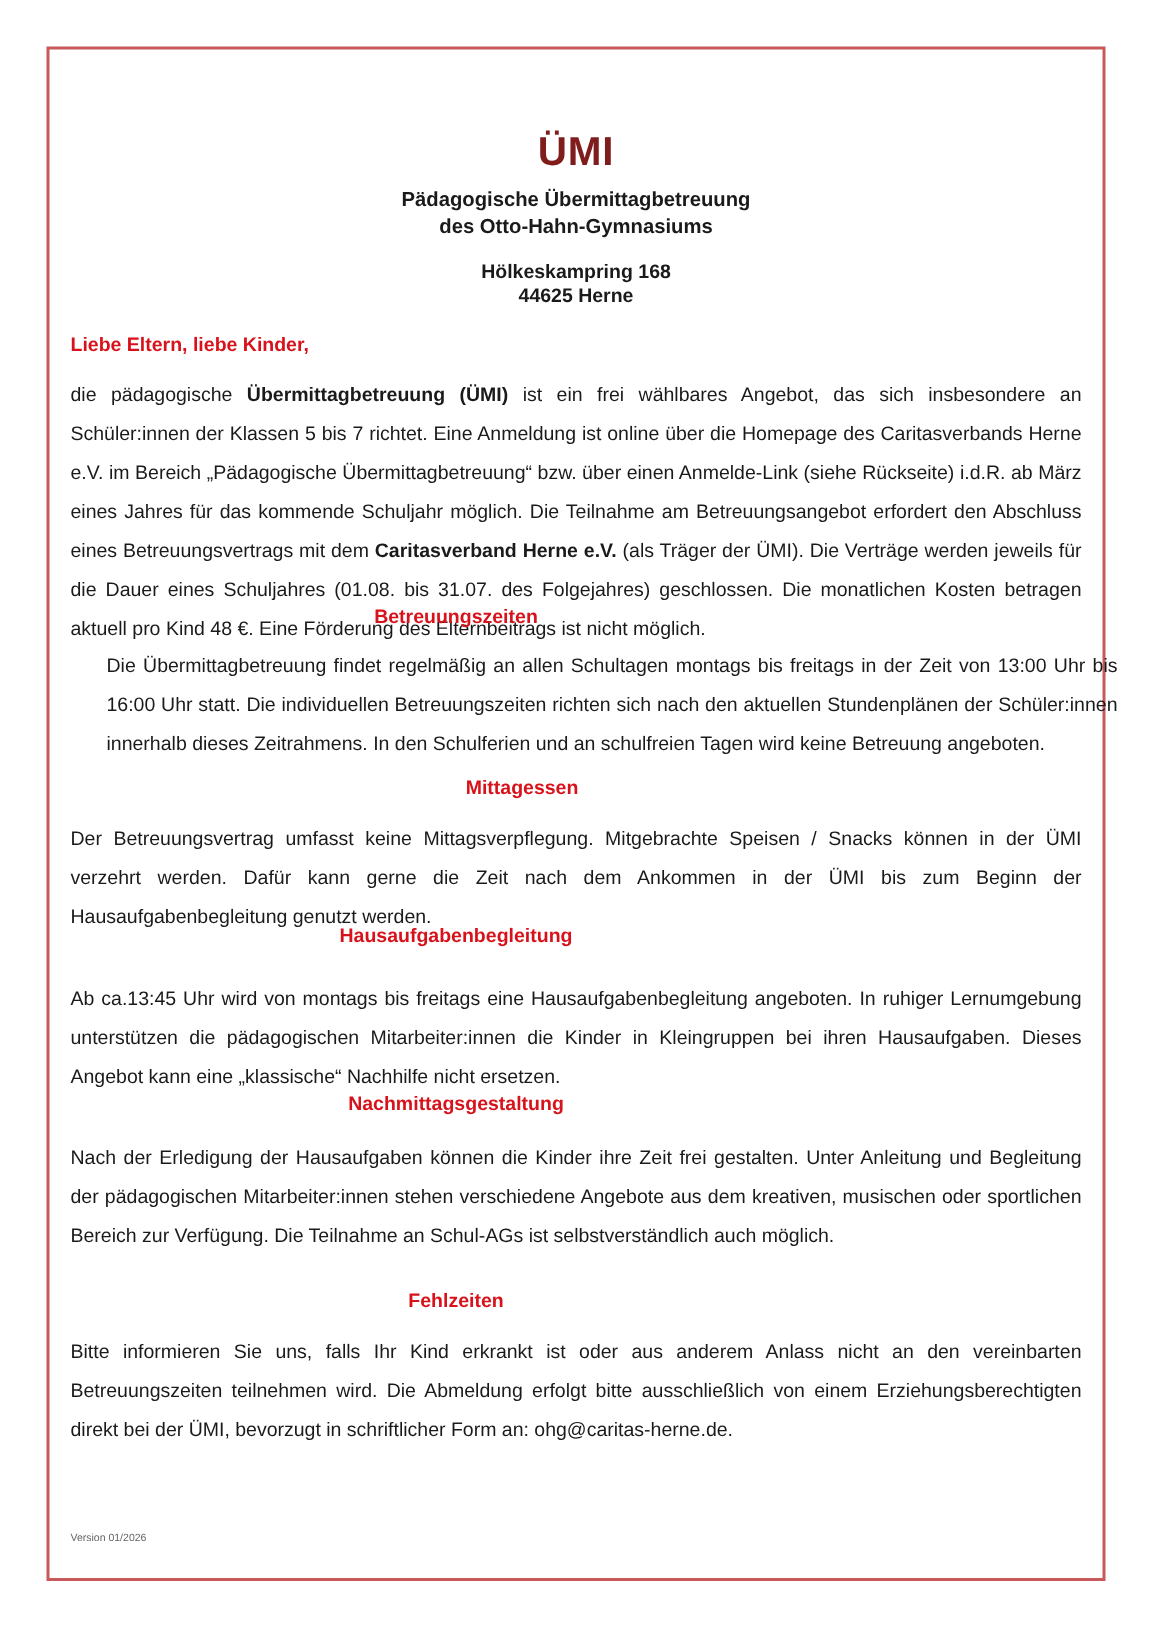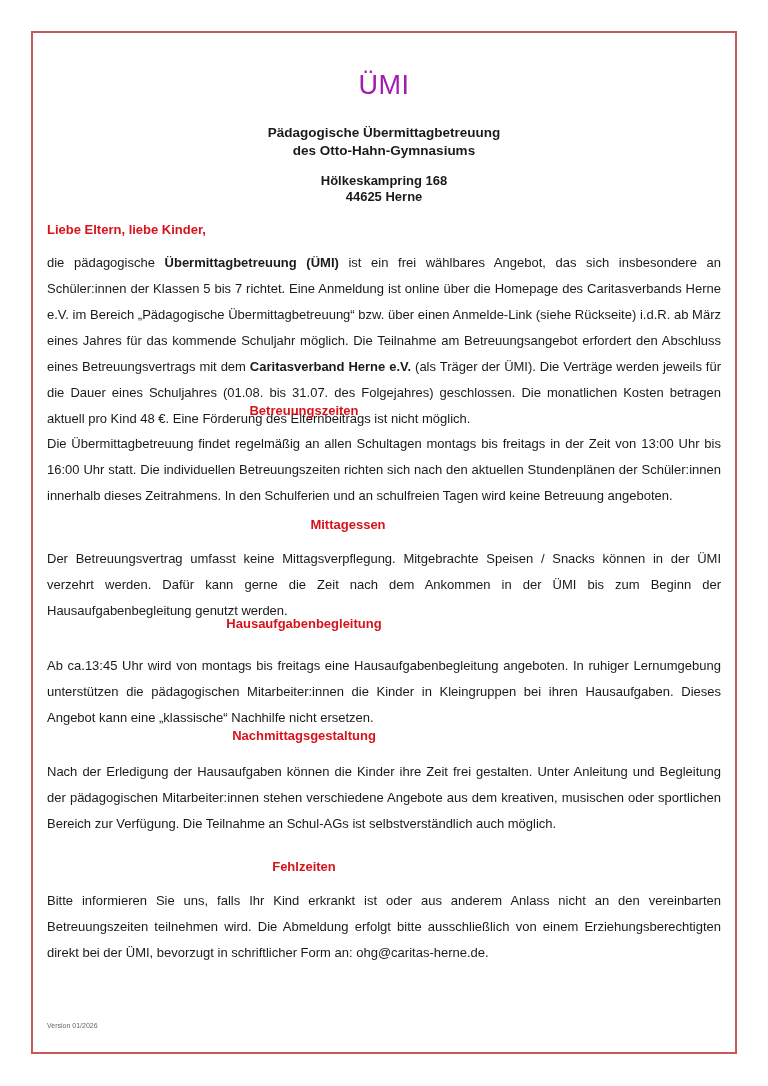--- a/index.html
+++ b/index.html
@@ -21,24 +21,24 @@
     top: 31px;
     width: 702px;
     height: 1019px;
     border: 2px solid #c9585a;
     box-sizing: content-box;
   }
   .title {
     position: absolute;
     left: 0;
     width: 768px;
-    top: 70px;
+    top: 86px;
     text-align: center;
-    color: #a21caf;
-    font-weight: normal;
+    color: #7f1d1d;
+    font-weight: bold;
     font-size: 27px;
     letter-spacing: 0.5px;
   }
   .subtitle {
     position: absolute;
     left: 0;
     width: 768px;
     top: 124px;
     text-align: center;
     font-weight: bold;
@@ -105,21 +105,21 @@
 <div class="address">
   <div>Hölkeskampring 168</div>
   <div>44625 Herne</div>
 </div>
 
 <div class="greeting">Liebe Eltern, liebe Kinder,</div>
 
 <div class="para" style="top:250px;"><span>die pädagogische </span><b>Übermittagbetreuung (ÜMI)</b><span> ist ein frei wählbares Angebot, das sich insbesondere an Schüler:innen der Klassen 5 bis 7 richtet. Eine Anmeldung ist online über die Homepage des Caritasverbands Herne e.V. im Bereich „Pädagogische Übermittagbetreuung“ bzw. über einen Anmelde-Link (siehe Rückseite) i.d.R. ab März eines Jahres für das kommende Schuljahr möglich. Die Teilnahme am Betreuungsangebot erfordert den Abschluss eines Betreuungsvertrags mit dem </span><b>Caritasverband Herne e.V.</b><span> (als Träger der ÜMI). Die Verträge werden jeweils für die Dauer eines Schuljahres (01.08. bis 31.07. des Folgejahres) geschlossen. Die monatlichen Kosten betragen aktuell pro Kind 48 €. Eine Förderung des Elternbeitrags ist nicht möglich.</span></div>
 
 <div class="heading" style="top:403px;">Betreuungszeiten</div>
-<div class="para" style="top:431px;">Die Übermittagbetreuung findet regelmäßig an allen Schultagen montags bis freitags in der Zeit von 13:00 Uhr bis 16:00 Uhr statt. Die individuellen Betreuungszeiten richten sich nach den aktuellen Stun­denplänen der Schüler:innen innerhalb dieses Zeitrahmens. In den Schulferien und an schulfreien Tagen wird keine Betreuung angeboten.</div>
+<div class="para" style="top:431px;margin-left:24px;">Die Übermittagbetreuung findet regelmäßig an allen Schultagen montags bis freitags in der Zeit von 13:00 Uhr bis 16:00 Uhr statt. Die individuellen Betreuungszeiten richten sich nach den aktuellen Stun­denplänen der Schüler:innen innerhalb dieses Zeitrahmens. In den Schulferien und an schulfreien Tagen wird keine Betreuung angeboten.</div>
 
 <div class="heading" style="top:517px;padding-left:44px;">Mittagessen</div>
 <div class="para" style="top:546px;">Der Betreuungsvertrag umfasst keine Mittagsverpflegung. Mitgebrachte Speisen / Snacks können in der ÜMI verzehrt werden. Dafür kann gerne die Zeit nach dem Ankommen in der ÜMI bis zum Beginn der Hausaufgabenbegleitung genutzt werden.</div>
 
 <div class="heading" style="top:616px;">Hausaufgabenbegleitung</div>
 <div class="para" style="top:653px;">Ab ca.13:45 Uhr wird von montags bis freitags eine Hausaufgabenbegleitung angeboten. In ruhiger Lernumgebung unterstützen die pädagogischen Mitarbeiter:innen die Kinder in Kleingruppen bei ihren Hausaufgaben. Dieses Angebot kann eine „klassische“ Nachhilfe nicht ersetzen.</div>
 
 <div class="heading" style="top:728px;text-align:center;">Nachmittagsgestaltung</div>
 <div class="para" style="top:759px;">Nach der Erledigung der Hausaufgaben können die Kinder ihre Zeit frei gestalten. Unter Anleitung und Begleitung der pädagogischen Mitarbeiter:innen stehen verschiedene Angebote aus dem kreativen, musischen oder sportlichen Bereich zur Verfügung. Die Teilnahme an Schul-AGs ist selbstverständlich auch möglich.</div>
 

